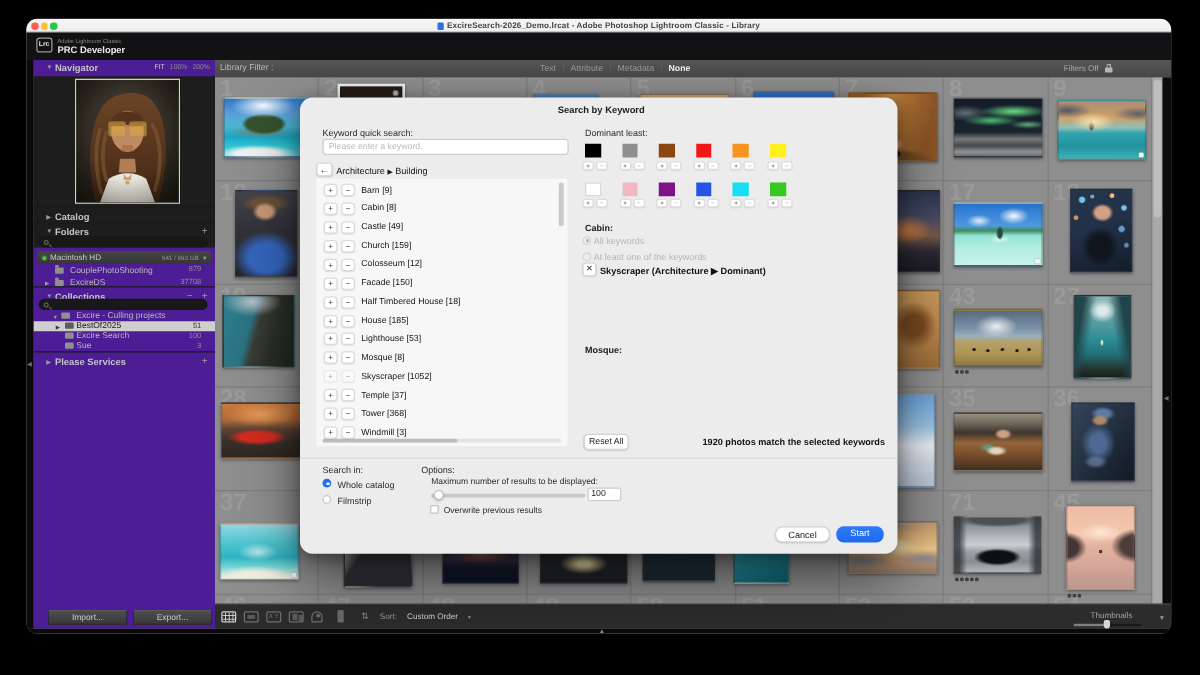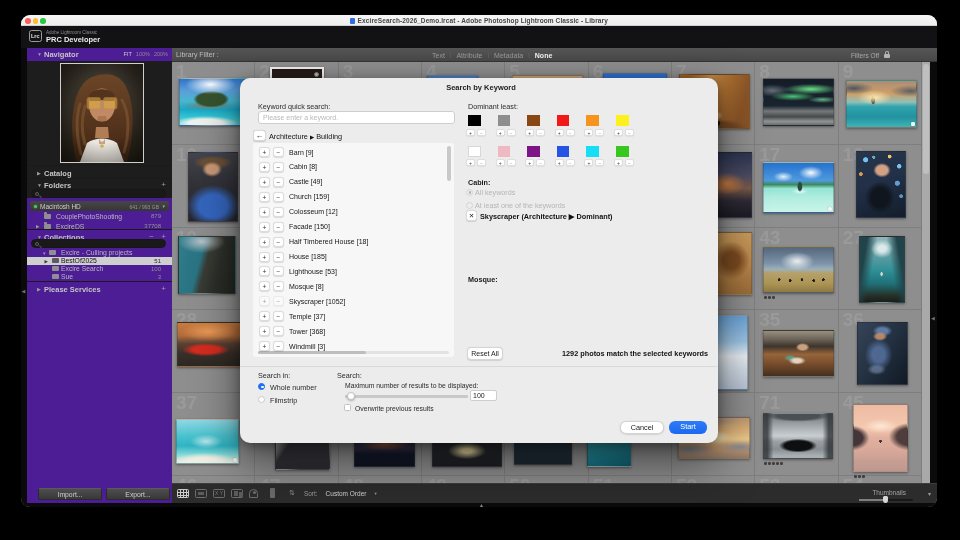--- a/index.html
+++ b/index.html
@@ -956,30 +956,30 @@
     <div class="dlabel bold" style="left:228px; top:100px">Cabin:</div>
     <div class="dradio disabled dot" style="left:226px; top:110.5px"></div>
     <div class="graylabel" style="left:235px; top:110px">All keywords</div>
     <div class="dradio disabled" style="left:226px; top:123.5px"></div>
     <div class="graylabel" style="left:235px; top:123px">At least one of the keywords</div>
     <div id="chip-x">✕</div>
     <div id="chip-label">Skyscraper (Architecture ▶ Dominant)</div>
 
     <div class="dlabel bold" style="left:228px; top:197px">Mosque:</div>
     <div id="reset-btn">Reset All</div>
-    <div id="match-text">1292 photos match the selected keywords</div>
+    <div id="match-text">1920 photos match the selected keywords</div>
     <div id="dlg-divider"></div>
 
     <div class="dlabel" style="left:18px; top:293px">Search in:</div>
     <div class="dradio blue" style="left:18px; top:304.5px"></div>
-    <div class="dlabel" style="left:30px; top:305px">Whole number</div>
+    <div class="dlabel" style="left:30px; top:305px">Whole catalog</div>
     <div class="dradio" style="left:18px; top:317.5px"></div>
     <div class="dlabel" style="left:30px; top:318px">Filmstrip</div>
 
-    <div class="dlabel" style="left:97px; top:293px">Search:</div>
+    <div class="dlabel" style="left:97px; top:293px">Options:</div>
     <div class="dlabel" style="left:105px; top:303.5px; font-size:6.8px">Maximum number of results to be displayed:</div>
     <div id="slider-track"></div>
     <div id="slider-knob"></div>
     <div id="max-field">100</div>
     <div id="overwrite-box"></div>
     <div class="dlabel" style="left:115px; top:326.5px; font-size:6.8px">Overwrite previous results</div>
 
     <div id="cancel-btn">Cancel</div>
     <div id="start-btn">Start</div>
   </div>

